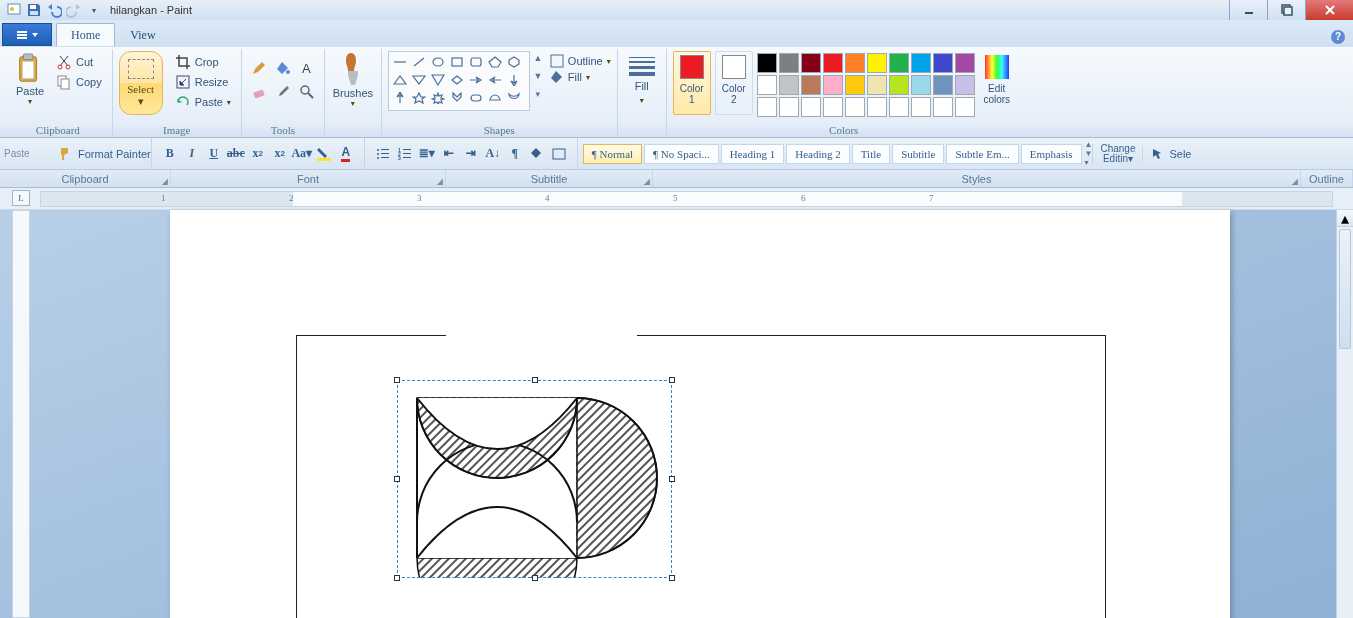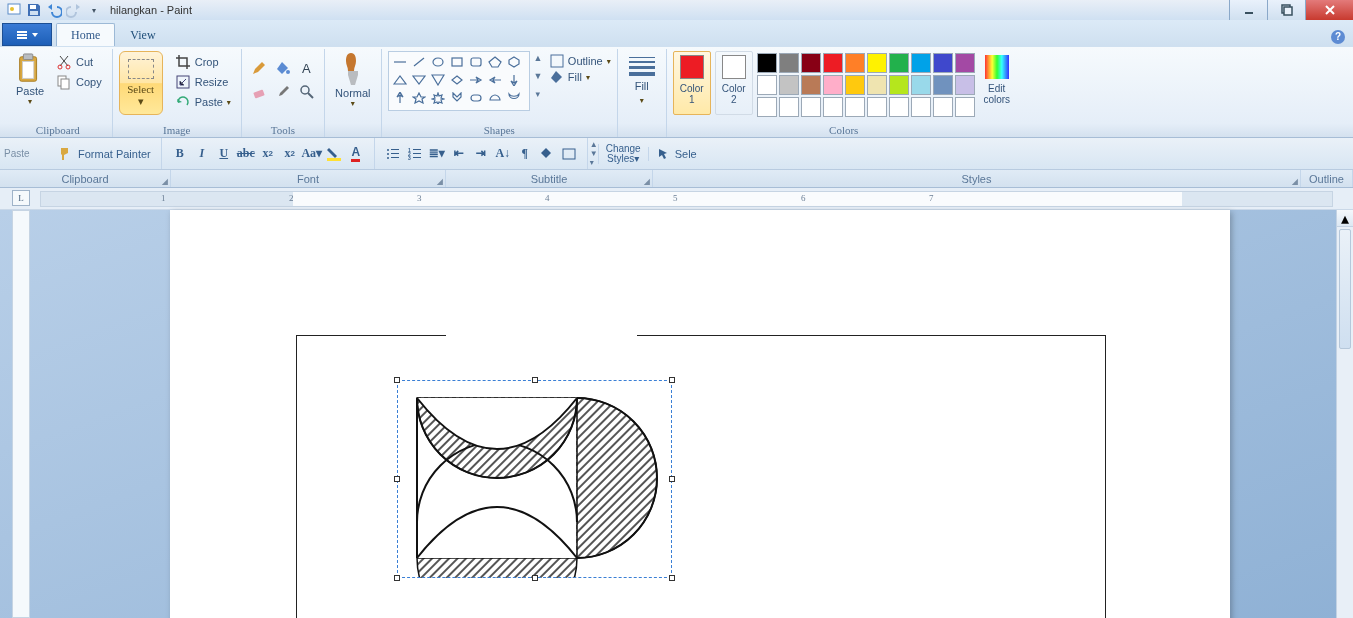--- a/index.html
+++ b/index.html
@@ -32,21 +32,21 @@
 .group-label { font:11px "Segoe UI"; color:#5a7798; text-align:center; padding-bottom:1px; }
 
 
 .bigbtn { width:40px; display:flex; flex-direction:column; align-items:center; justify-content:center; padding-top:4px; font:11px "Segoe UI"; color:#34547a; }
 .bigbtn svg { width:30px; height:32px;}
 .smallstack { display:flex; flex-direction:column; gap:2px; padding:4px 2px 0 4px;}
 .smallrow { display:flex; align-items:center; gap:4px; font:11px "Segoe UI"; color:#34547a; padding:1px 2px;}
 .smallrow svg{ width:16px; height:16px;}
 
 
-.selectbtn { width:44px; height:64px; border:1px solid #e6b45a; background:linear-gradient(#fff3d8,#ffe6a6 50%,#ffd977 51%,#ffe89a); display:flex; flex-direction:column; align-items:center; justify-content:center; margin-top:2px; border-radius:6px;}
+.selectbtn { width:44px; height:64px; border:1px solid #e6b45a; background:linear-gradient(#fff3d8,#ffe6a6 50%,#ffd977 51%,#ffe89a); display:flex; flex-direction:column; align-items:center; justify-content:center; margin-top:2px; border-radius:12px;}
 .selectbtn .selrect{ width:26px; height:20px; border:1px dashed #888; margin-bottom:4px;}
 .selectbtn span{ font:11px "Segoe UI"; color:#5b4a16;}
 .dropar { font-size:8px; color:#5b4a16;}
 .imgstack { margin-left:6px;text-align:center;}
 
 
 .toolsgrid { display:grid; grid-template-columns:repeat(3,22px); grid-template-rows:repeat(2,22px); gap:2px; padding-top:8px;}
 .toolsgrid div { width:22px; height:22px; display:flex; align-items:center; justify-content:center;}
 .toolsgrid svg { width:16px; height:16px;}
 
@@ -74,21 +74,21 @@
 .cbig.sel { border-color:#e6b45a; background:linear-gradient(#fff7e2,#ffe9a8);}
 .cbig .sw{ width:24px; height:24px; border:1px solid #888; margin-bottom:4px;}
 .palette { display:grid; grid-template-columns:repeat(10,20px); grid-template-rows:20px 20px 20px; gap:2px; padding-top:2px;}
 .palette div{ width:20px; height:20px; border:1px solid #9ca9b7;}
 .editcol { width:36px; display:flex; flex-direction:column; align-items:center; font:10px/11px "Segoe UI"; color:#34547a; text-align:center; padding-top:2px; gap:2px;}
 .editcol svg{ width:28px; height:28px;}
 
 
 .wordbar { height:32px; background:linear-gradient(#eaf1f8,#d8e6f3); display:flex; align-items:center; padding:0 4px; font:11px "Segoe UI"; color:#365f8d; border-bottom:1px solid #b8cbe0; position:relative;}
 .wordbar .pastesub { width:54px; text-align:left; color:#7a8fa6; font-size:10px;}
-.wordbar .fp{ display:flex; align-items:center; gap:4px; border-right:1px solid #c4d6ea; padding-right:10px; height:100%;}
+.wordbar .fp{ display:flex; align-items:center; gap:4px; border-right:1px solid #c4d6ea; height:100%;}
 .wb-mid { display:flex; align-items:center; gap:2px; height:100%; border-right:1px solid #c4d6ea; padding:0 8px;}
 .wb-mid .b { width:20px; height:18px; display:flex; align-items:center; justify-content:center; font:bold 12px "Times New Roman"; color:#365f8d;}
 .stylebtn { border:1px solid #c4d6ea; background:#fcfdfe; padding:2px 8px; font:11px "Segoe UI"; color:#365f8d; height:20px; display:flex; align-items:center; margin:0 1px;}
 .stylebtn.sel { border-color:#e6b45a; background:linear-gradient(#fffbe7,#ffefb0);}
 .wb-right { display:flex; align-items:center; margin-left:4px;}
 .changestyles { width:50px; font:10px/10px "Segoe UI"; color:#365f8d; text-align:center; border-left:1px solid #c4d6ea; padding:0 4px;}
 
 
 .wordlabels { height:18px; background:linear-gradient(#e0ebf6,#d3e1ef); display:flex; font:11px "Segoe UI"; color:#5a7798; border-bottom:1px solid #a7bdd6;}
 .wordlabels div{ border-right:1px solid #c4d6ea; display:flex; align-items:center; justify-content:center; position:relative;}
@@ -301,21 +301,21 @@
     <div class="group-label">Tools</div>
   </div>
 
   <div class="group">
     <div class="group-inner">
       <div class="brushbtn">
         <svg viewBox="0 0 34 36">
             <path fill="#c5772f" d="M15 2c4 0 5 4 5 8s-2 6-2 10h-6c0-4-2-6-2-10s1-8 5-8z"></path>
             <path fill="#b9bcc0" d="M12 20h10v4l-3 10h-4l-3-10z"></path>
           </svg>
-        <span>Normal</span>
+        <span>Brushes</span>
         <span class="dropar">▾</span>
       </div>
     </div>
     <div class="group-label">&nbsp;</div>
   </div>
 
   <div class="group">
     <div class="group-inner">
       <div class="shapesbox">
         <div>
@@ -588,26 +588,36 @@
         <svg width="14" height="12">
           <path fill="#365f8d" d="M6 0l5 5-5 5-5-5z"></path>
         </svg>
       </div>
     <div class="b">
         <svg width="14" height="12">
           <rect x="1" y="1" width="12" height="10" fill="none" stroke="#365f8d"></rect>
         </svg>
       </div>
   </div>
+  <div class="wb-right" id="styles">
+      <div class="stylebtn sel">¶ Normal</div>
+      <div class="stylebtn">¶ No Spaci...</div>
+      <div class="stylebtn">Heading 1</div>
+      <div class="stylebtn">Heading 2</div>
+      <div class="stylebtn">Title</div>
+      <div class="stylebtn">Subtitle</div>
+      <div class="stylebtn">Subtle Em...</div>
+      <div class="stylebtn">Emphasis</div>
+    </div>
   <div style="display:flex;flex-direction:column;justify-content:center;margin-left:2px;color:#5a7798;font-size:8px;">
     <span>▲</span>
     <span>▼</span>
     <span>▾</span>
   </div>
-  <div class="changestyles"><span>Change Styles</span>▾</div>
+  <div class="changestyles"><span>Change Editin</span>▾</div>
   <div style="border-left:1px solid #c4d6ea;padding-left:8px;display:flex;align-items:center;gap:4px;">
     <svg width="14" height="14">
         <path fill="#365f8d" d="M2 2l8 4-3 1 2 4-2 1-2-4-3 2z"></path>
       </svg>
     <span>Sele</span>
   </div>
 </div>
 
 <div class="wordlabels">
   <div style="width:171px">

